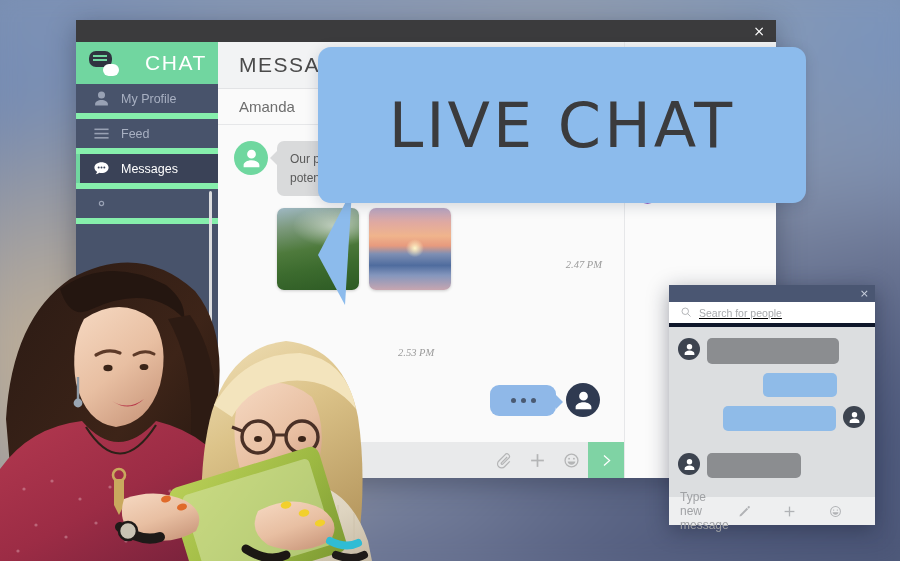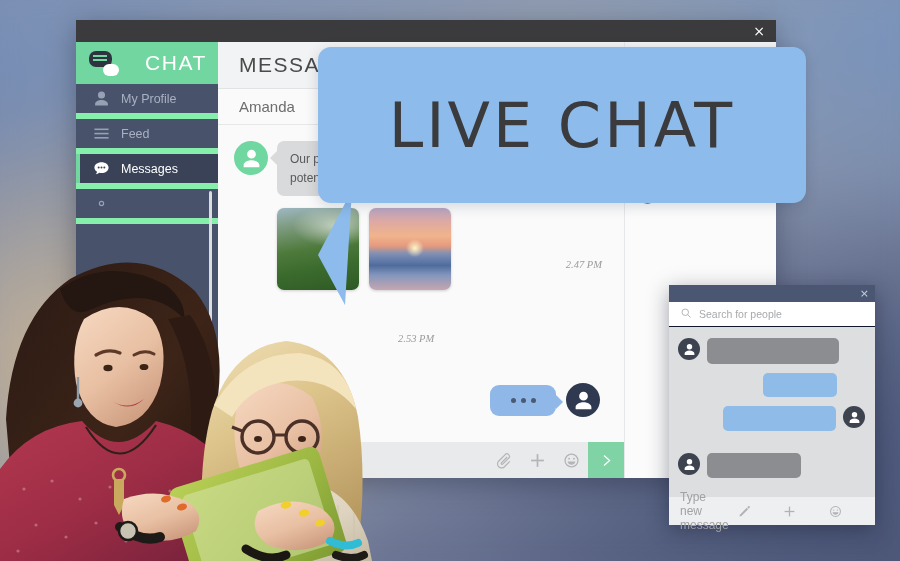--- a/index.html
+++ b/index.html
@@ -125,21 +125,21 @@
       linear-gradient(170deg, #9fb8c4 0%, #7d9a7e 22%, #4e7a3c 48%, #3c6b2e 70%, #2d5a24 100%);
   }
   .thumb.sunset {
     background:
       radial-gradient(circle 9px at 56% 49%, #fff6c8 0%, rgba(255,214,140,0) 100%),
       linear-gradient(180deg, #b9a6c4 0%, #e0a9a0 18%, #f0b48c 34%, #e79a7e 46%,
         #7e8fb4 56%, #4f6c9e 70%, #8496bd 82%, #c7a6b0 100%);
   }
   .ts { font-size: 10.5px; color: #9b9b9b; font-style: italic; font-family: "Liberation Serif", serif; }
   #ts-1 { position: absolute; right: 22px; top: 134px; }
-  #ts-2 { position: absolute; left: 180px; top: 208px; font-style: italic; }
+  #ts-2 { position: absolute; left: 180px; top: 222px; font-style: italic; }
 
   .typing-row {
     position: absolute; right: 24px; bottom: 8px;
     display: flex; align-items: center; gap: 10px;
   }
   .typing-bubble {
     position: relative; background: #8fb8e8; border-radius: 9px;
     width: 66px; height: 31px; display: flex; align-items: center;
     justify-content: center; gap: 5px;
   }
@@ -200,21 +200,21 @@
     position: absolute; left: 669px; top: 285px; width: 206px; height: 240px;
     background: #dcdee0; box-shadow: 0 5px 20px rgba(20,26,44,0.4);
   }
   #mini-titlebar { height: 17px; background: #4a5672; position: relative; }
   #mini-close {
     position: absolute; right: 6px; top: 0px; color: #c9d0de; font-size: 11px;
     line-height: 17px; font-family: "DejaVu Sans", sans-serif; cursor: pointer;
   }
   #mini-search {
     height: 25px; background: #ffffff; display: flex; align-items: center;
-    gap: 7px; padding-left: 11px; border-bottom: 1px solid #0f172a;
+    gap: 7px; padding-left: 11px; border-bottom: 4px solid #0f172a; text-decoration: underline;
   }
   #mini-search svg { width: 12px; height: 12px; stroke: #a7a9ac; fill: none; stroke-width: 1.7; }
   #mini-search span { font-size: 10.5px; color: #a7a9ac; font-weight: 300; }
   #mini-thread { position: relative; height: 169px; padding: 11px 10px 0 9px; }
   .m-row { display: flex; align-items: flex-start; gap: 7px; margin-bottom: 9px; }
   .m-row.right { justify-content: flex-end; }
   .m-av {
     width: 22px; height: 22px; border-radius: 50%; background: #3d4450;
     display: flex; align-items: center; justify-content: center; flex: 0 0 22px;
   }

